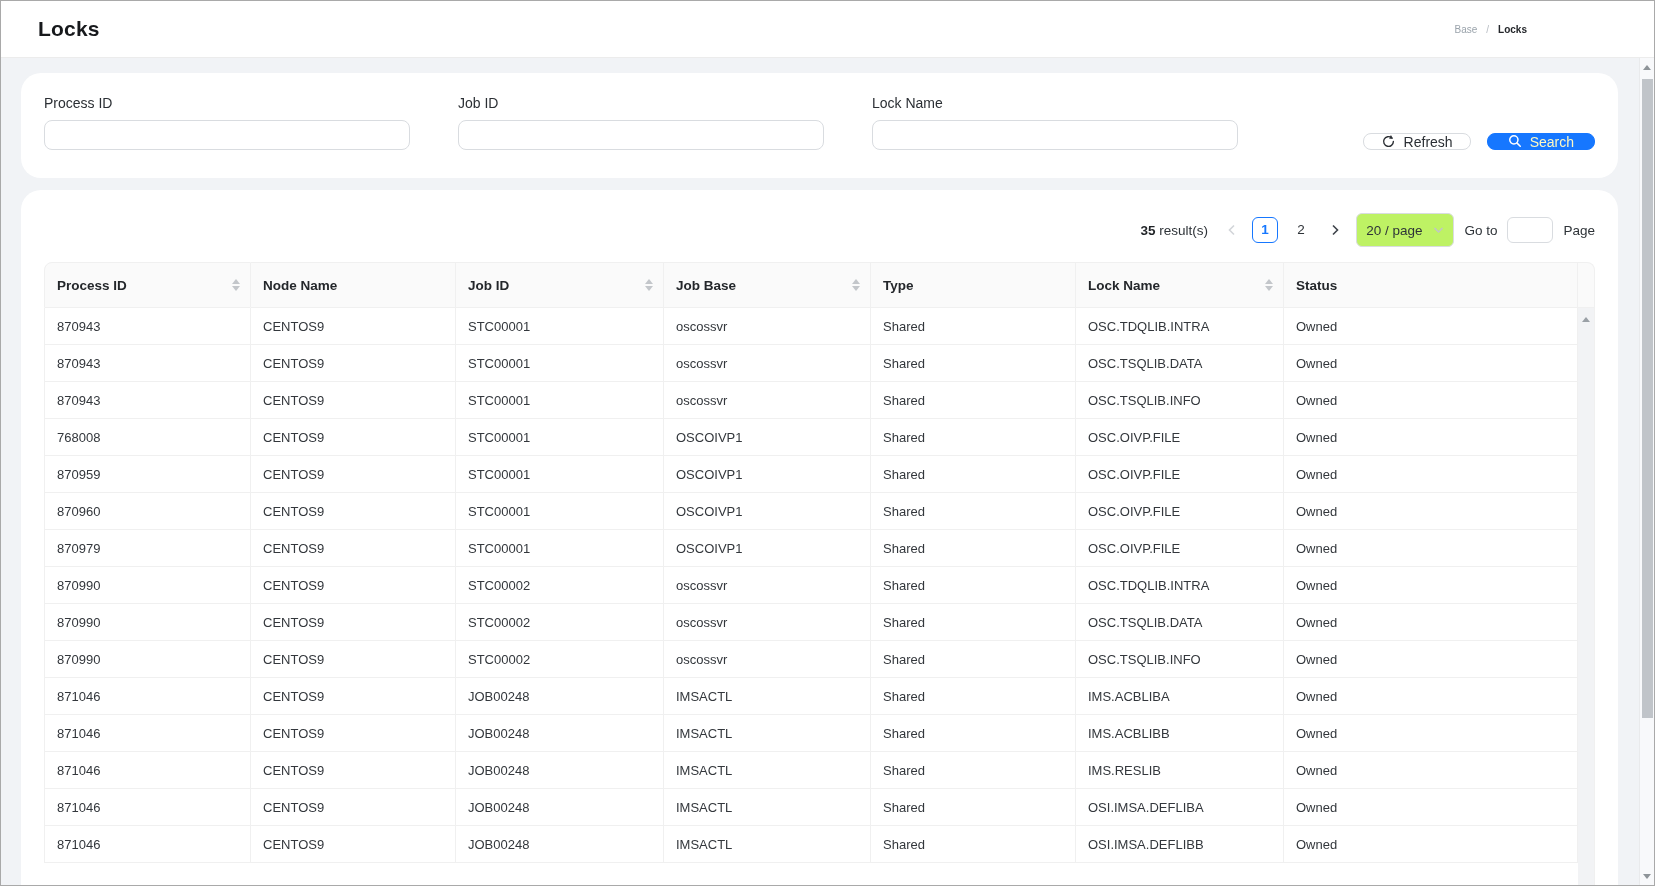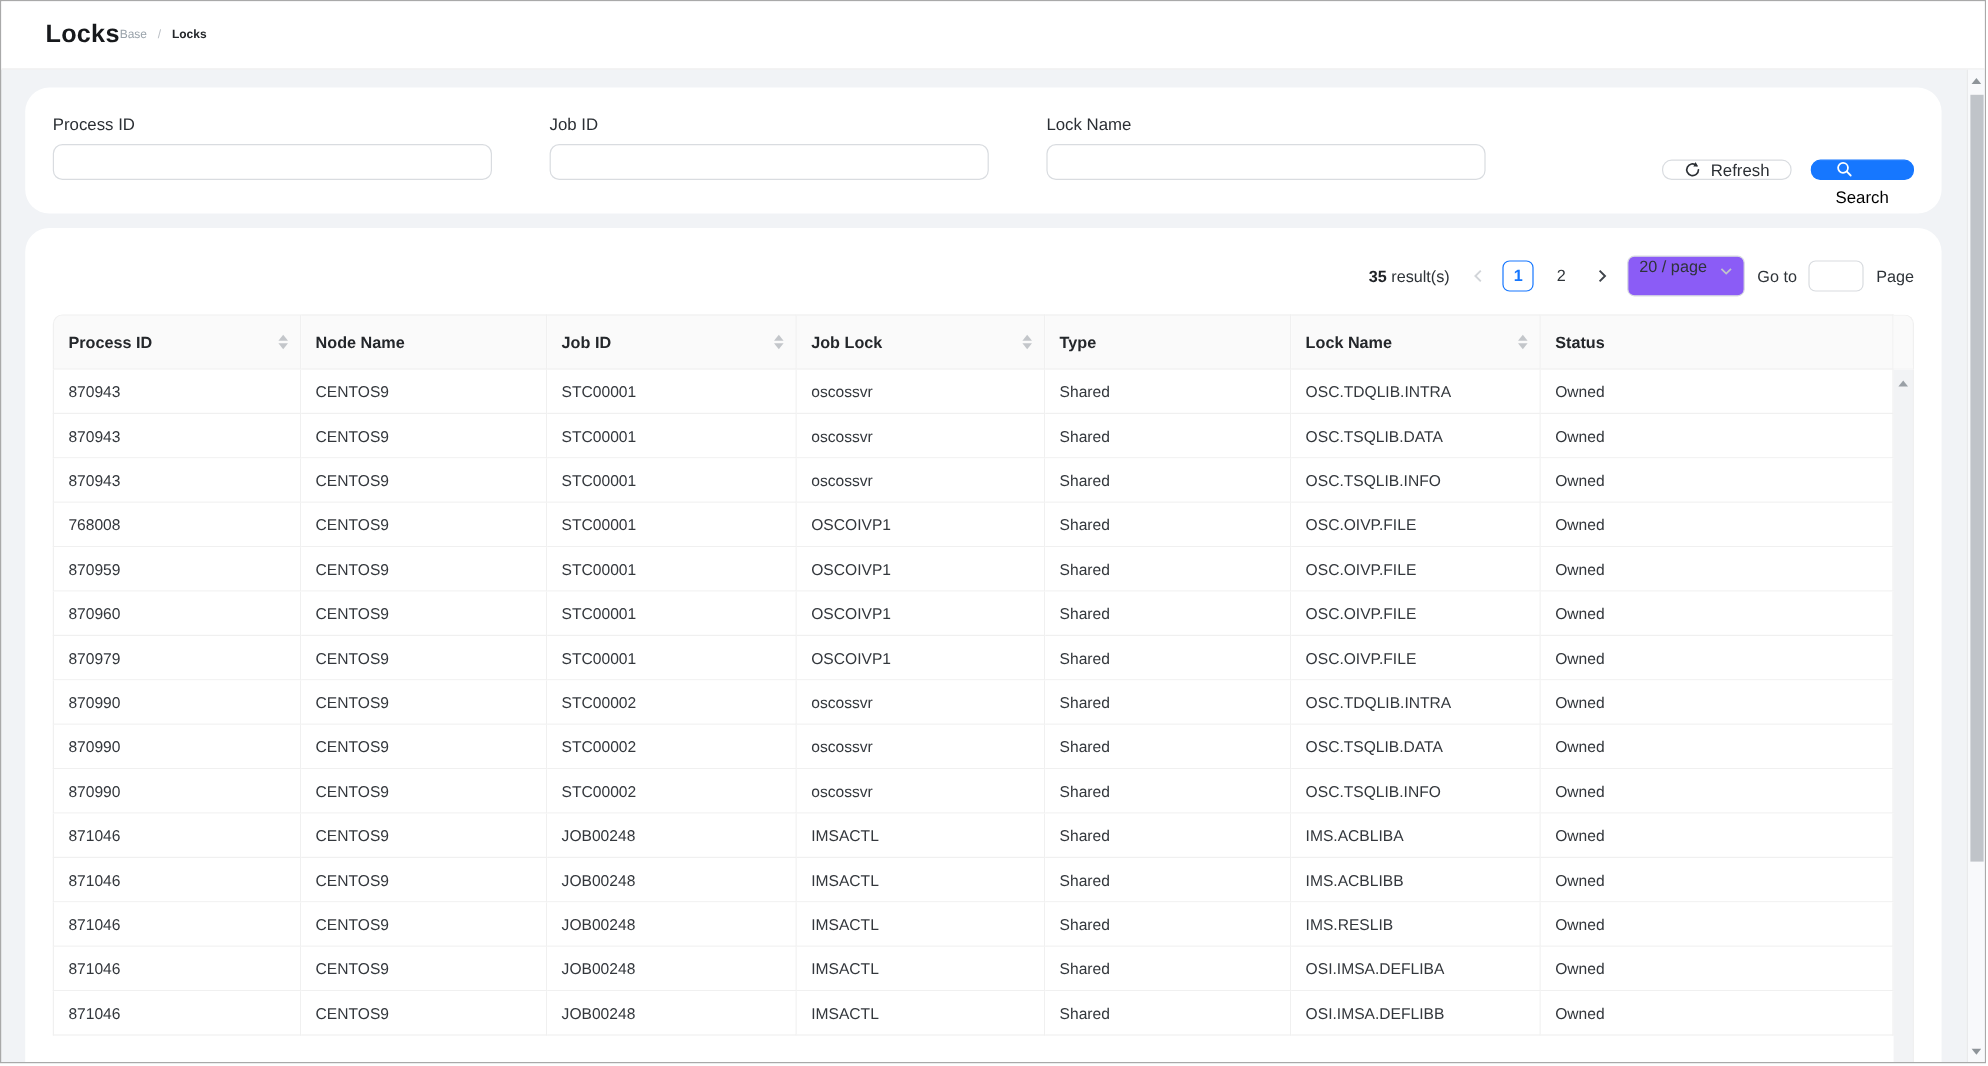--- a/index.html
+++ b/index.html
@@ -3,21 +3,21 @@
 <meta charset="utf-8">
 <style>
   * { margin:0; padding:0; box-sizing:border-box; }
   body { font-family:"Liberation Sans", sans-serif; background:#fff; }
 
   .viewport { position:relative; width:1655px; height:886px; border:1px solid #a9a9a9;
               background:#f1f3f6; overflow:hidden; }
 
   
   .topbar { height:57px; background:#fff; border-bottom:1px solid #ececec;
-            display:flex; align-items:center; 
+            display:flex; align-items:center; justify-content:space-between;
             padding:0 127px 0 37px; }
   .title { font-size:21px; font-weight:700; color:#17191c; letter-spacing:.2px; }
   .breadcrumb { font-size:10px; display:flex; align-items:center; gap:9px; }
   .breadcrumb .parent { color:#9aa3ab; cursor:pointer; }
   .breadcrumb .sep { color:#b9bec4; }
   .breadcrumb .current { color:#23262a; font-weight:600; }
 
   
   .page { padding:15px 0 0 20px; }
   .card { background:#fff; border-radius:20px; width:1597px; }
@@ -26,36 +26,36 @@
   .filter-card { position:relative; padding:22px 23px 28px; margin-bottom:12px; }
   .filter-fields { display:flex; }
   .field { width:366px; margin-right:48px; }
   .field label { display:block; font-size:14px; font-weight:500; color:#2b2f34; margin-bottom:9px; }
   .field input { width:100%; height:30px; border:1px solid #d9dce0; border-radius:8px;
                  padding:0 11px; font-size:13px; outline:none; background:#fff; }
   .filter-buttons { position:absolute; right:23px; bottom:28px; display:flex; gap:16px; }
   .btn { height:17px; border-radius:8px; display:inline-flex; gap:8px;
          font-size:14px; cursor:pointer; }
   .btn-default { background:#fff; border:1px solid #d9dce0; color:#2b2f34; padding:0 17px; }
-  .btn-primary { background:#1677ff; border:1px solid #1677ff; color:#000000; padding:0 20px; font-weight:500;flex-direction:column; }
+  .btn-primary { background:#1677ff; border:1px solid #1677ff; color:#fef9c3; padding:0 20px; font-weight:500; }
 
   
   .table-card { padding:26px 23px 0; height:724px; position:relative; }
 
   
   .pagination { display:flex; justify-content:flex-end; align-items:center; gap:10px;
                 height:28px; font-size:13.5px; color:#2e3338; margin-bottom:18px; width:1551px; }
   .results { margin-right:2px; }
   .results .count { font-weight:700; color:#1f2226; }
   .pg-arrow { width:22px; height:26px; display:flex; align-items:center; justify-content:center; cursor:pointer; }
   .pg-item { min-width:26px; height:26px; line-height:24px; text-align:center; border-radius:6px;
              border:1px solid transparent; cursor:pointer; }
   .pg-item.active { border-color:#1677ff; color:#1677ff; font-weight:600; background:#fff; }
   .pg-size { height:28px; border:1px solid #d9dce0; border-radius:6px; padding:16px 9px;
-             display:flex; align-items:flex-end; gap:11px; background:#8b5cf6; cursor:pointer; }
+             display:flex; align-items:center; gap:11px; background:#bef264; cursor:pointer; }
   .goto-input { width:46px; height:26px; border:1px solid #d9dce0; border-radius:6px; outline:none;
                 padding:0 6px; font-size:13px; }
 
   
   .table-wrap { position:relative; width:1551px; }
   table { border-collapse:separate; border-spacing:0; width:1534px; table-layout:fixed;
           font-size:13px; color:#33373c; }
   th { background:#fafafa; font-weight:700; color:#24272b; height:46px; padding:0 12px;
        text-align:left; font-size:13.5px; position:relative;
        border-top:1px solid #f0f0f0; border-bottom:1px solid #f0f0f0; border-right:1px solid #f0f0f0; }
@@ -194,21 +194,21 @@
               <tr id="thead-row">
                 <th><span>Process ID</span><span class="sorter">
                     <span class="caret-up"></span>
                     <span class="caret-down"></span>
                   </span></th>
                 <th><span>Node Name</span></th>
                 <th><span>Job ID</span><span class="sorter">
                     <span class="caret-up"></span>
                     <span class="caret-down"></span>
                   </span></th>
-                <th><span>Job Lock</span><span class="sorter">
+                <th><span>Job Base</span><span class="sorter">
                     <span class="caret-up"></span>
                     <span class="caret-down"></span>
                   </span></th>
                 <th><span>Type</span></th>
                 <th><span>Lock Name</span><span class="sorter">
                     <span class="caret-up"></span>
                     <span class="caret-down"></span>
                   </span></th>
                 <th><span>Status</span></th>
               </tr>

